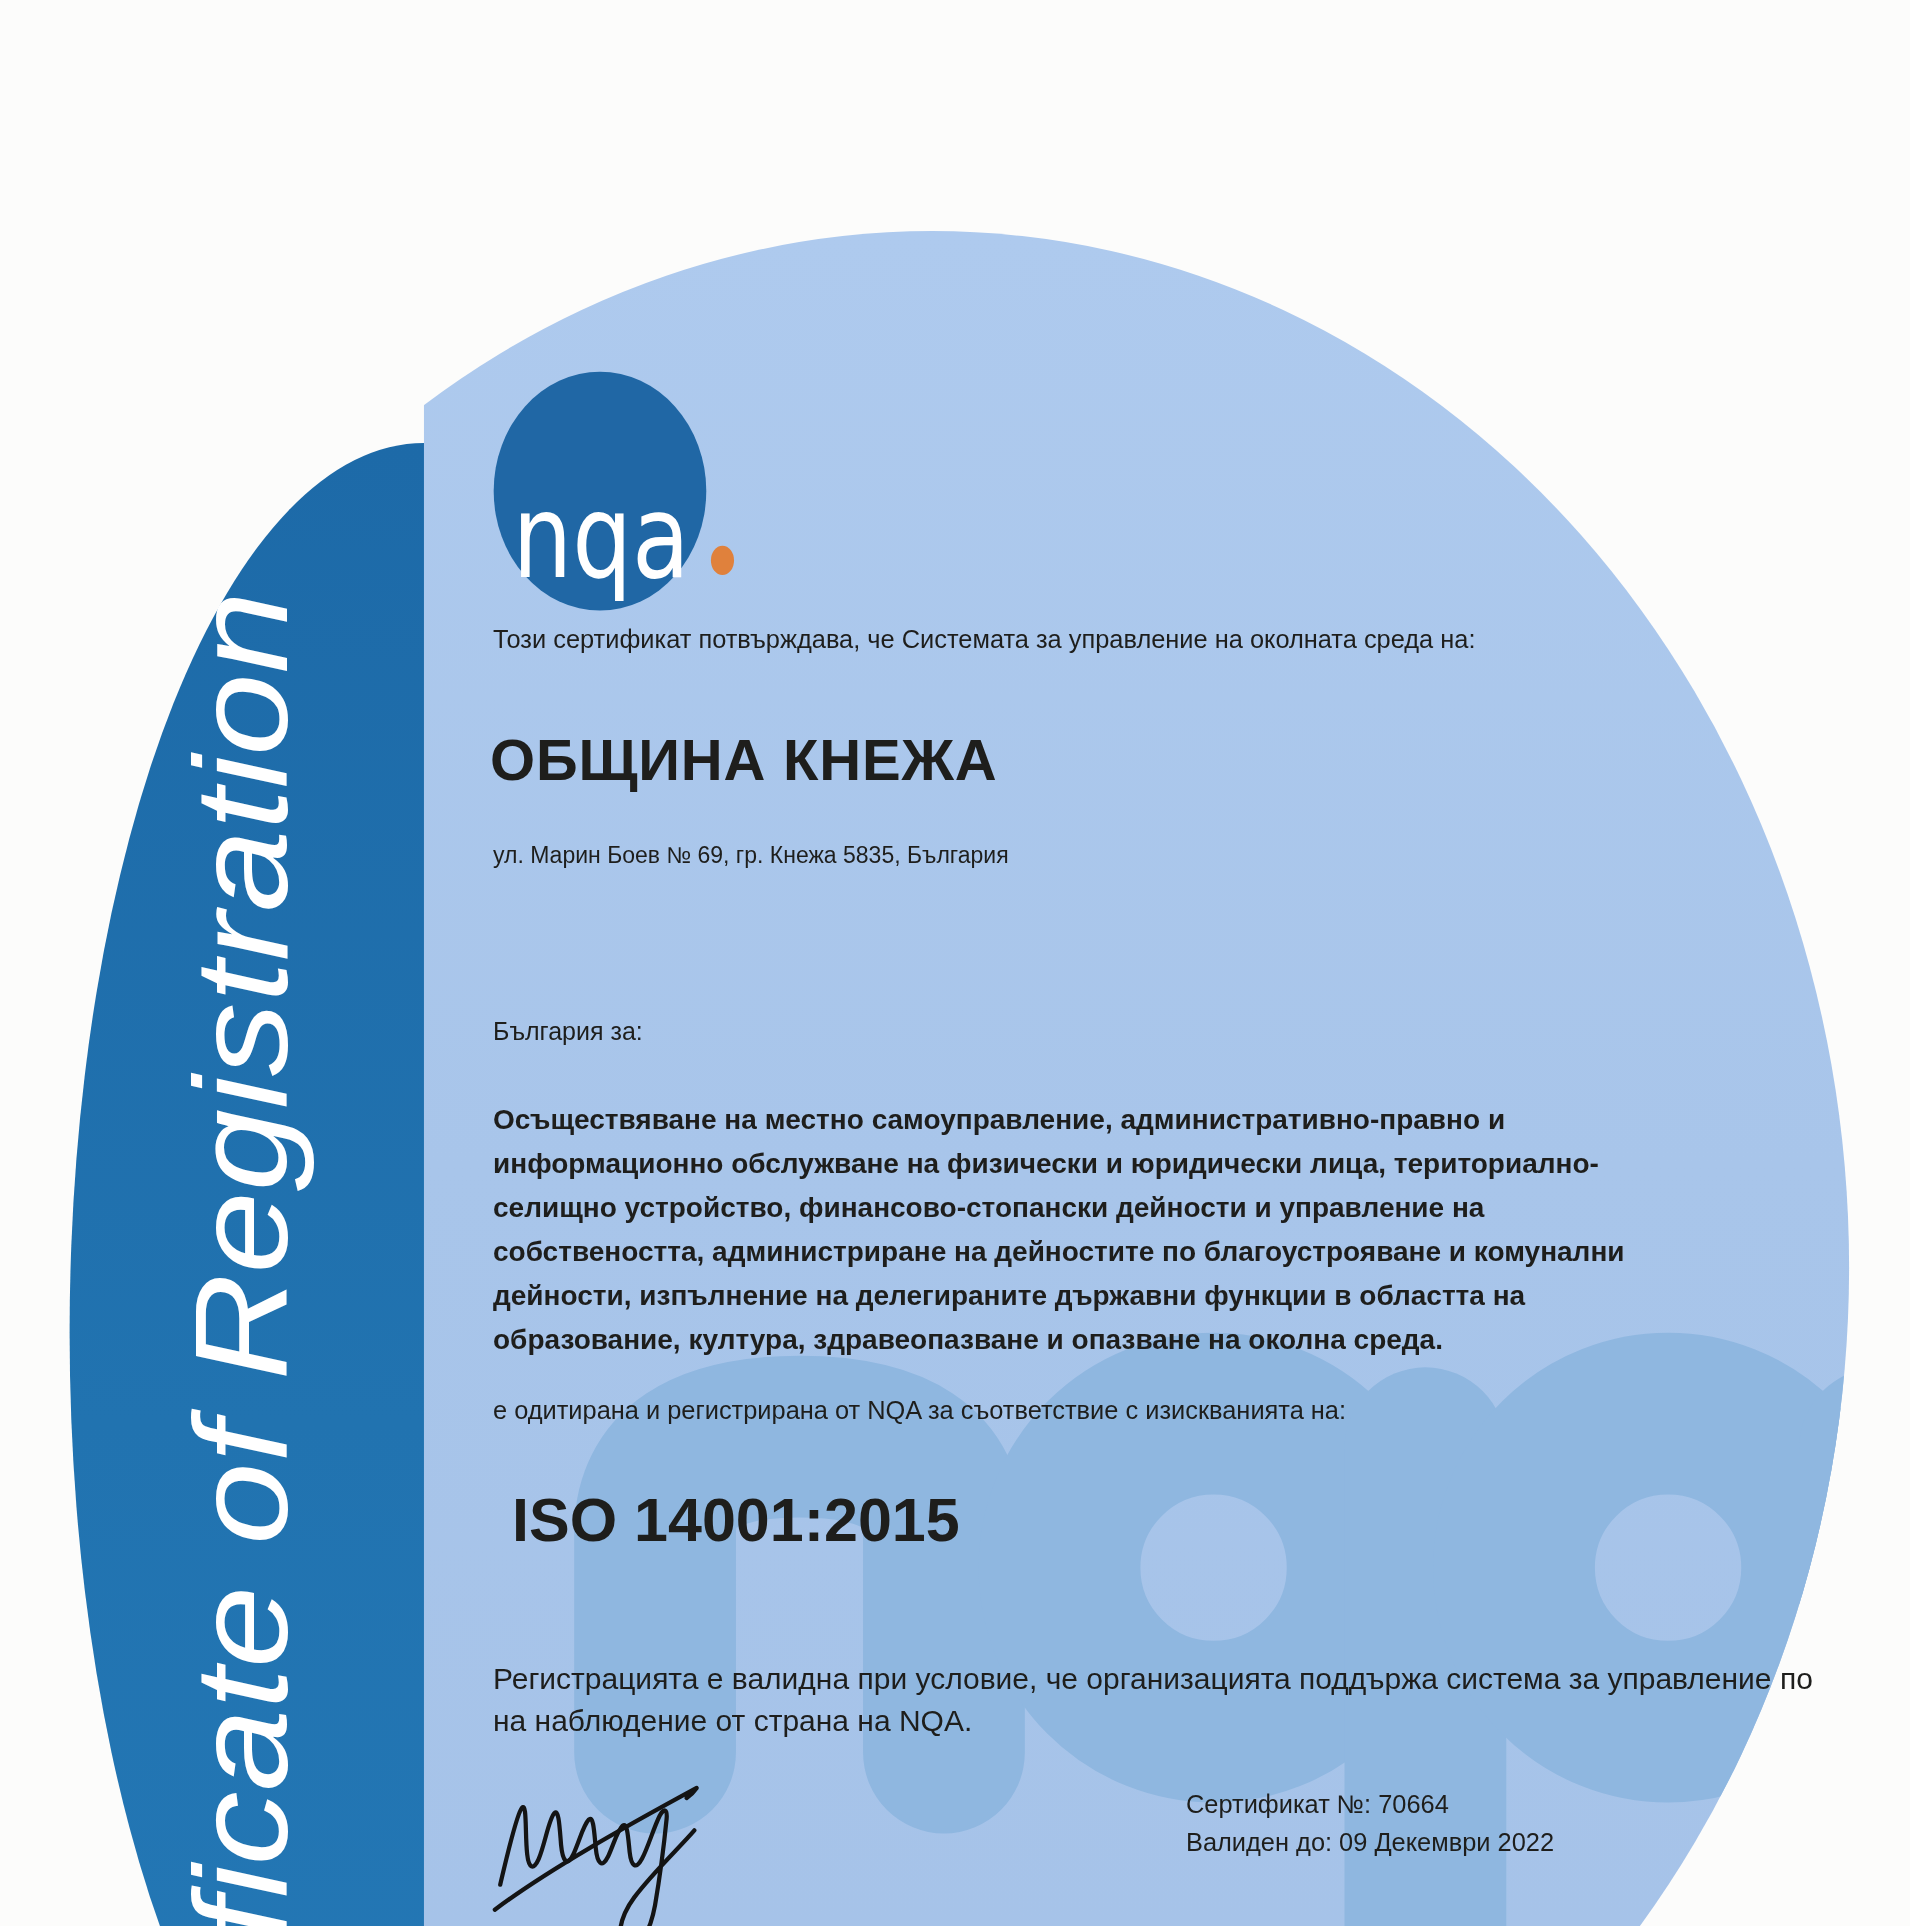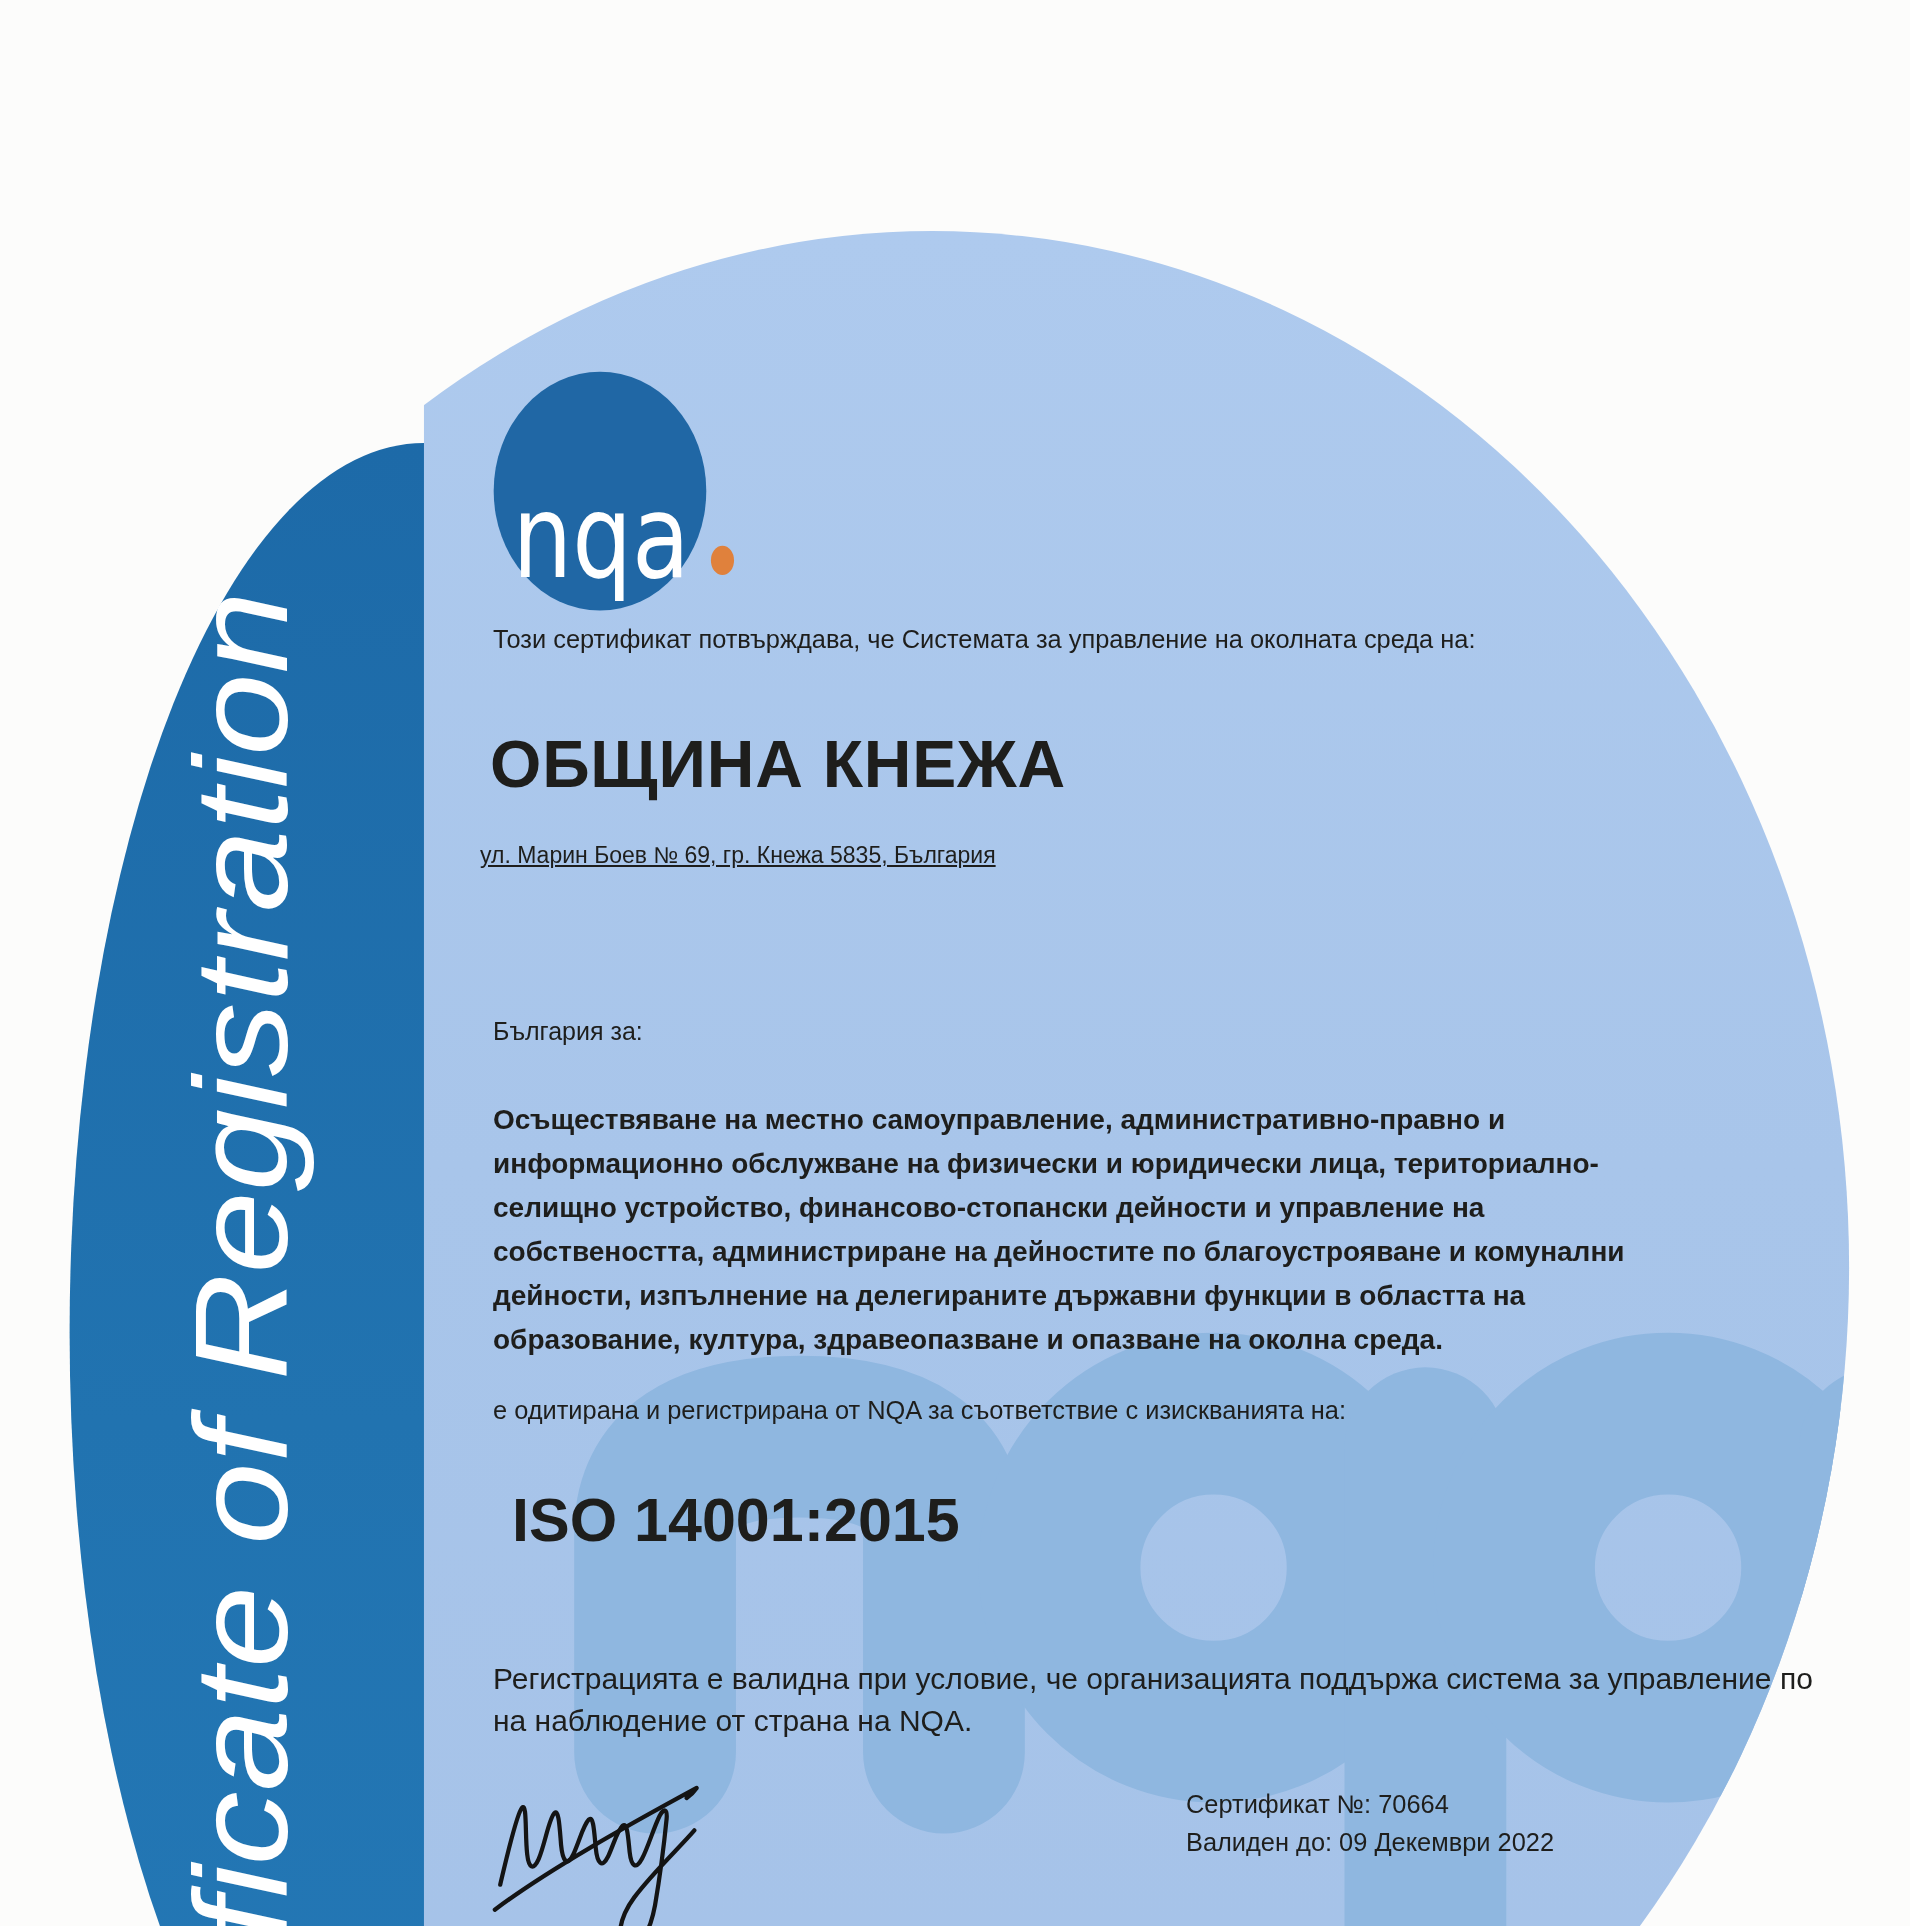--- a/index.html
+++ b/index.html
@@ -7,22 +7,22 @@
     position:relative;
     width:1911px;height:2702px;
     background:#fcfcfb;
     overflow:hidden;
     font-family:"Liberation Sans", sans-serif;
     color:#1e1e1c;
   }
   .bg{position:absolute;left:0;top:0;width:1911px;height:2702px;}
   .abs{position:absolute;white-space:nowrap;}
   .intro{left:493px;top:627px;font-size:25.4px;line-height:1;}
-  .org-name{left:490px;top:731px;font-size:66px;font-weight:bold;letter-spacing:0.8px;line-height:1;text-align:right;}
-  .org-address{left:480px;top:844px;font-size:23px;line-height:1;text-decoration:underline;}
+  .org-name{left:490px;top:731px;font-size:58px;font-weight:bold;letter-spacing:0.8px;line-height:1;text-align:right;}
+  .org-address{left:493px;top:844px;font-size:23px;line-height:1;}
   .applicable{left:493px;top:1019px;font-size:25px;line-height:1;}
   .scope{left:493px;top:1098px;font-size:28px;font-weight:bold;line-height:44px;}
   .audited{left:493px;top:1398px;font-size:25.4px;line-height:1;}
   .standard{left:512px;top:1490px;font-size:61px;font-weight:bold;line-height:1;}
   .validity{left:493px;top:1658px;font-size:30px;line-height:42px;}
   .details{left:1186px;top:1785px;font-size:25.4px;line-height:38px;}
 </style>
 </head>
 <body>
 

